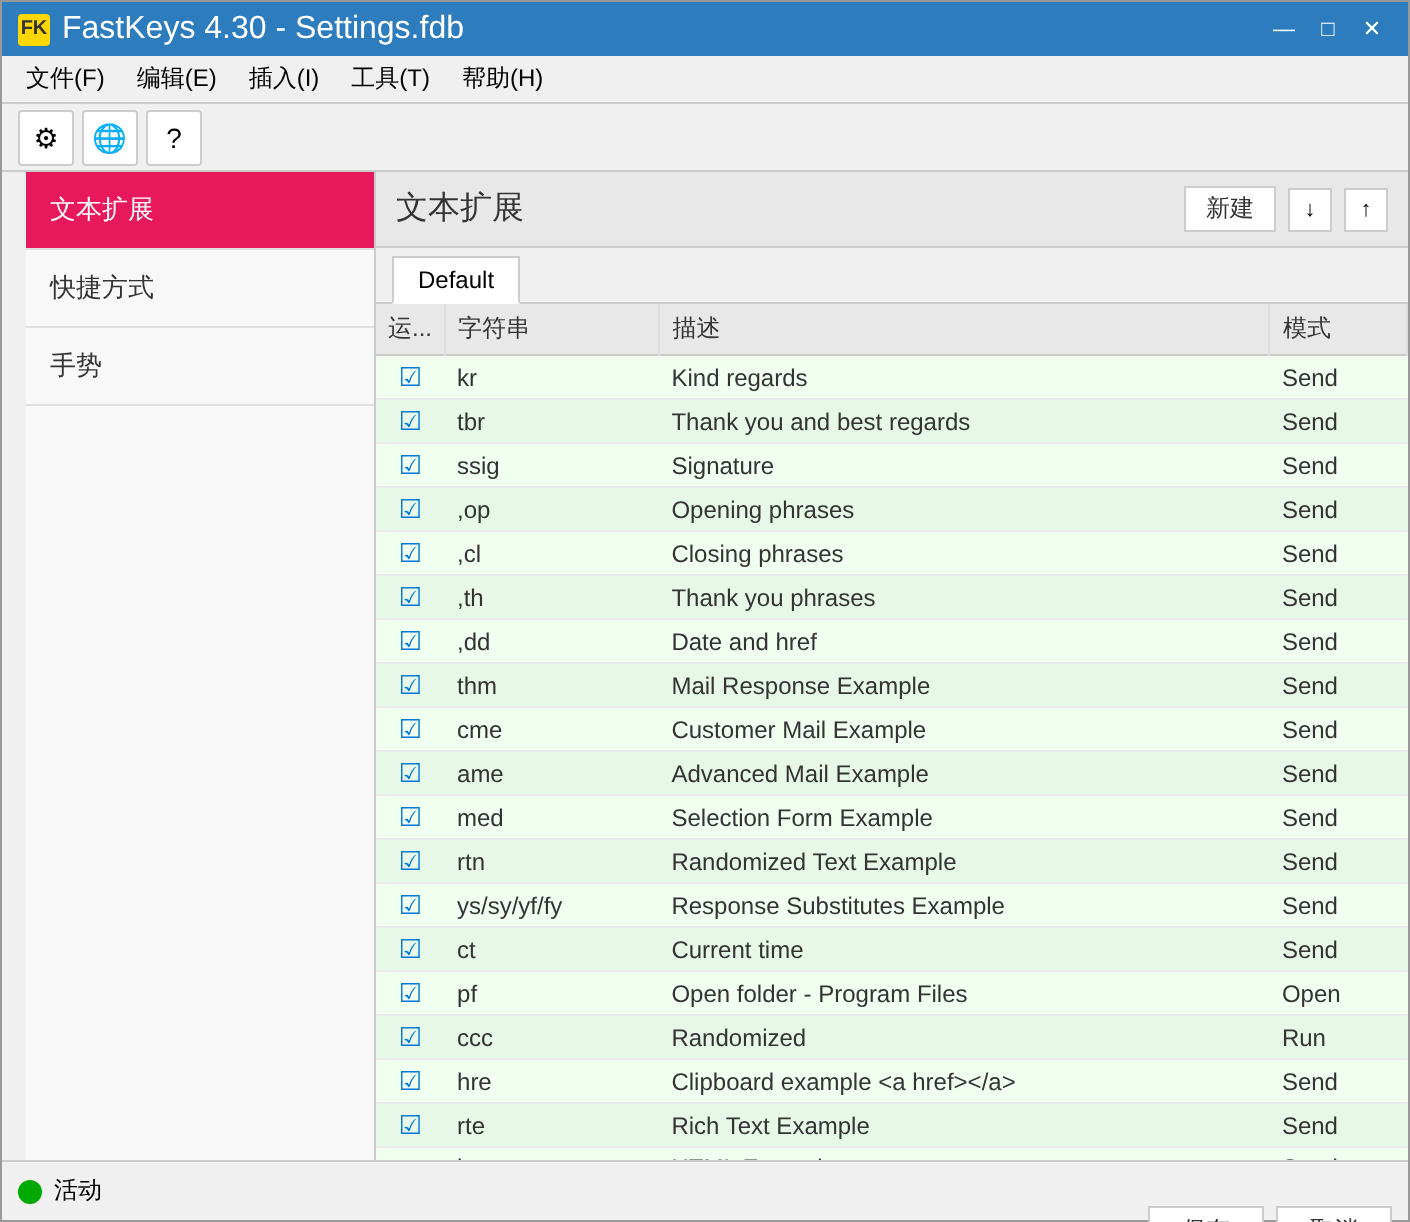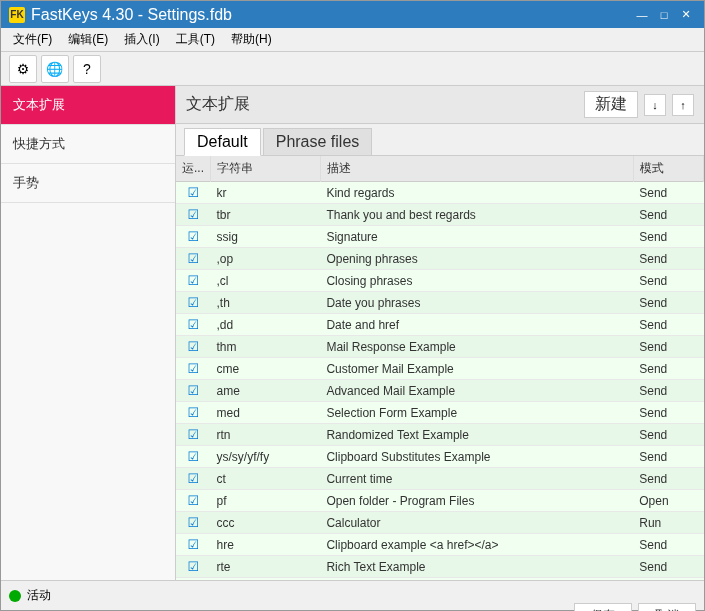--- a/index.html
+++ b/index.html
@@ -94,20 +94,21 @@
       display: flex;
       align-items: center;
       justify-content: center;
       font-size: 14px;
       border-radius: 2px;
     }
     .main-content {
       display: flex;
       flex: 1;
       overflow: hidden;
+      padding-left: 12px;
     }
     .sidebar {
       width: 175px;
       background: #f8f8f8;
       border-right: 1px solid #ccc;
       display: flex;
       flex-direction: column;
     }
     .sidebar-item {
       padding: 10px 12px;
@@ -144,21 +145,21 @@
     .header-actions {
       display: flex;
       align-items: center;
       gap: 6px;
     }
     .new-btn {
       padding: 2px 10px;
       border: 1px solid #ccc;
       background: #fff;
       cursor: pointer;
-      font-size: 16px;
+      font-size: 12px;
       color: #333;
     }
     .arrow-btn {
       width: 22px;
       height: 22px;
       border: 1px solid #ccc;
       background: #fff;
       cursor: pointer;
       display: flex;
       align-items: center;
@@ -171,21 +172,21 @@
       border-bottom: 1px solid #ccc;
       padding: 4px 8px 0;
     }
     .tab {
       padding: 4px 12px;
       cursor: pointer;
       border: 1px solid #ccc;
       border-bottom: none;
       background: #e0e0e0;
       margin-right: 2px;
-      font-size: 16px;
+      font-size: 12px;
       color: #333;
     }
     .tab.active {
       background: #fff;
       border-bottom: 1px solid #fff;
       margin-bottom: -1px;
       color: #000;
     }
     .table-container {
       flex: 1;
@@ -306,21 +307,20 @@
         <span class="content-title">文本扩展</span>
         <div class="header-actions">
           <button class="new-btn">新建</button>
           <button class="arrow-btn">↓</button>
           <button class="arrow-btn">↑</button>
         </div>
       </div>
 
       <div class="tabs">
         <div class="tab active">Default</div>
-        <div class="tab">Phrase files</div>
       </div>
 
       <div class="table-container">
         <table>
           <thead>
             <tr>
               <th>运...</th>
               <th>字符串</th>
               <th>描述</th>
               <th>模式</th>
@@ -353,21 +353,21 @@
               </tr>
               <tr>
                 <td class="checkbox-cell"><span class="checkbox-icon">☑</span></td>
                 <td>,cl</td>
                 <td>Closing phrases</td>
                 <td>Send</td>
               </tr>
               <tr>
                 <td class="checkbox-cell"><span class="checkbox-icon">☑</span></td>
                 <td>,th</td>
-                <td>Date you phrases</td>
+                <td>Thank you phrases</td>
                 <td>Send</td>
               </tr>
               <tr>
                 <td class="checkbox-cell"><span class="checkbox-icon">☑</span></td>
                 <td>,dd</td>
                 <td>Date and href</td>
                 <td>Send</td>
               </tr>
               <tr>
                 <td class="checkbox-cell"><span class="checkbox-icon">☑</span></td>
@@ -395,39 +395,39 @@
               </tr>
               <tr>
                 <td class="checkbox-cell"><span class="checkbox-icon">☑</span></td>
                 <td>rtn</td>
                 <td>Randomized Text Example</td>
                 <td>Send</td>
               </tr>
               <tr>
                 <td class="checkbox-cell"><span class="checkbox-icon">☑</span></td>
                 <td>ys/sy/yf/fy</td>
-                <td>Clipboard Substitutes Example</td>
+                <td>Response Substitutes Example</td>
                 <td>Send</td>
               </tr>
               <tr>
                 <td class="checkbox-cell"><span class="checkbox-icon">☑</span></td>
                 <td>ct</td>
                 <td>Current time</td>
                 <td>Send</td>
               </tr>
               <tr>
                 <td class="checkbox-cell"><span class="checkbox-icon">☑</span></td>
                 <td>pf</td>
                 <td>Open folder - Program Files</td>
                 <td>Open</td>
               </tr>
               <tr>
                 <td class="checkbox-cell"><span class="checkbox-icon">☑</span></td>
                 <td>ccc</td>
-                <td>Calculator</td>
+                <td>Randomized</td>
                 <td>Run</td>
               </tr>
               <tr>
                 <td class="checkbox-cell"><span class="checkbox-icon">☑</span></td>
                 <td>hre</td>
                 <td>Clipboard example &lt;a href&gt;&lt;/a&gt;</td>
                 <td>Send</td>
               </tr>
               <tr>
                 <td class="checkbox-cell"><span class="checkbox-icon">☑</span></td>

